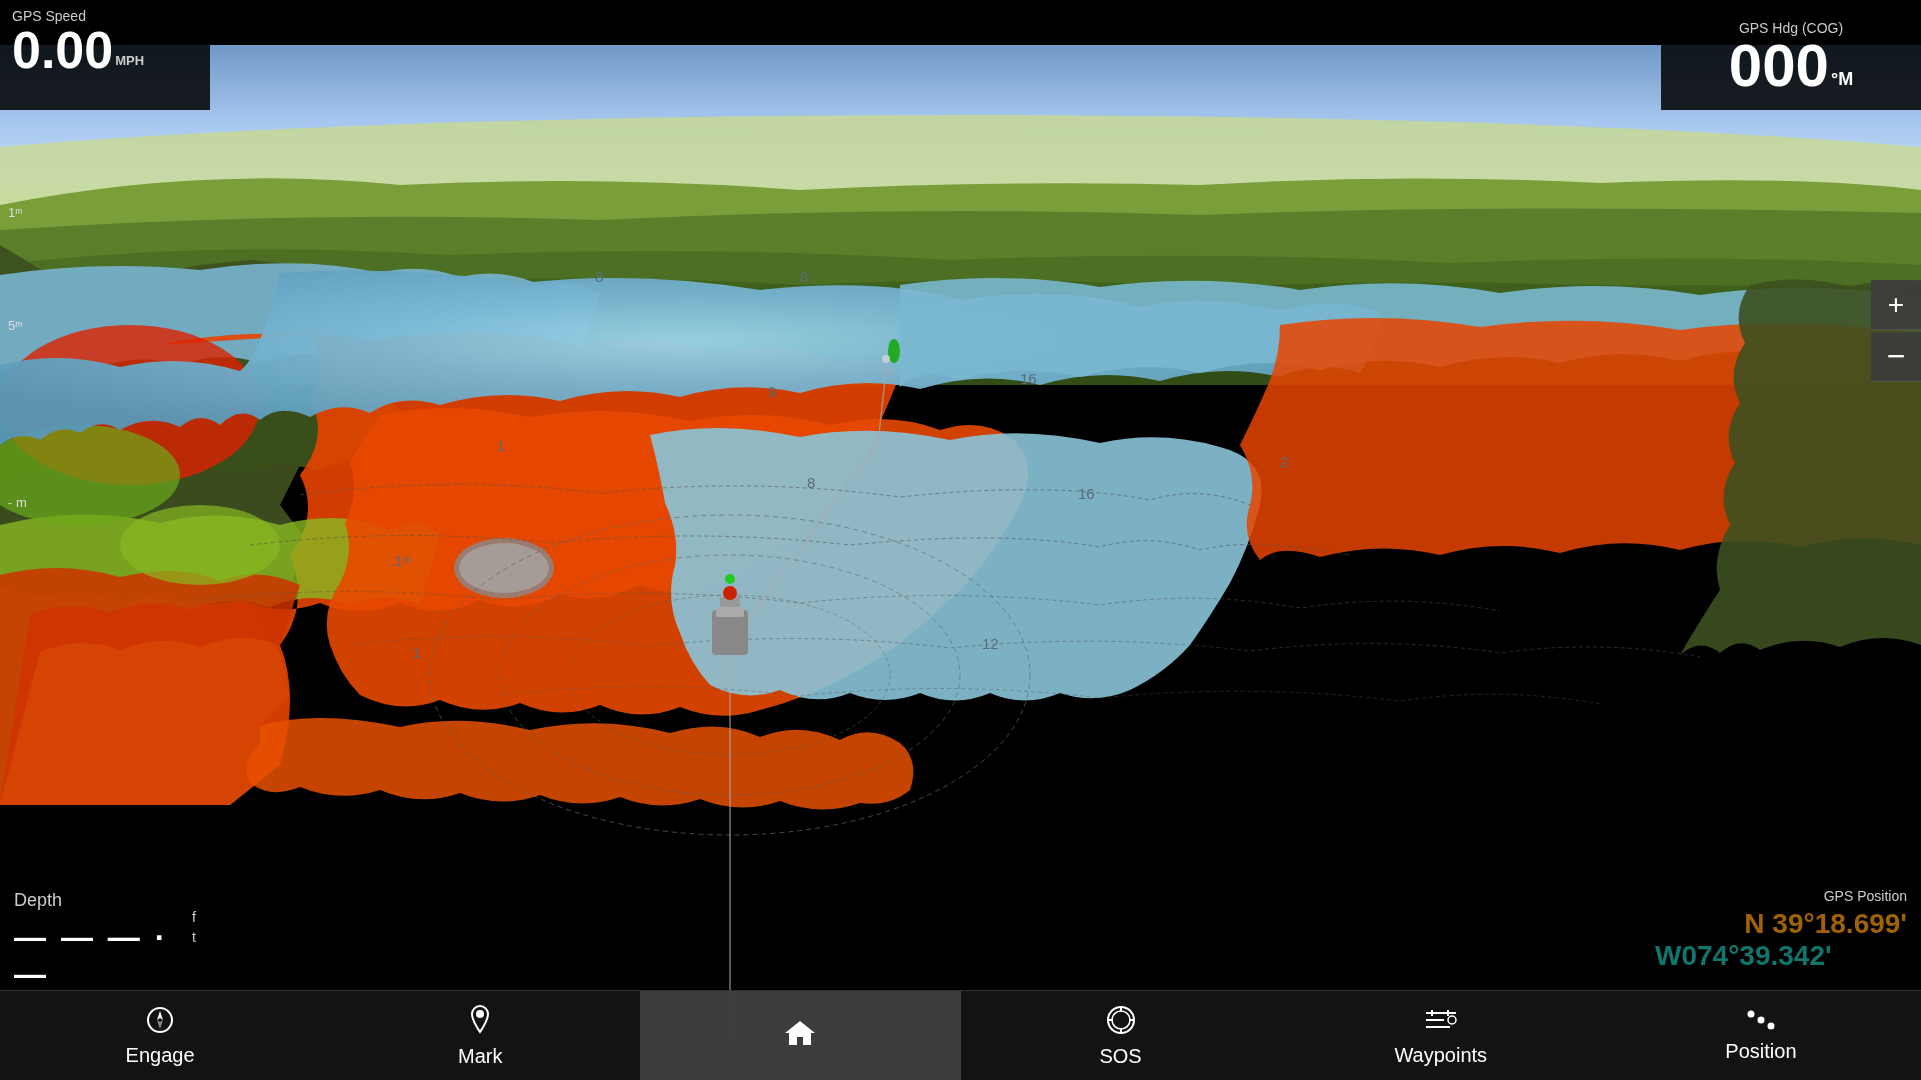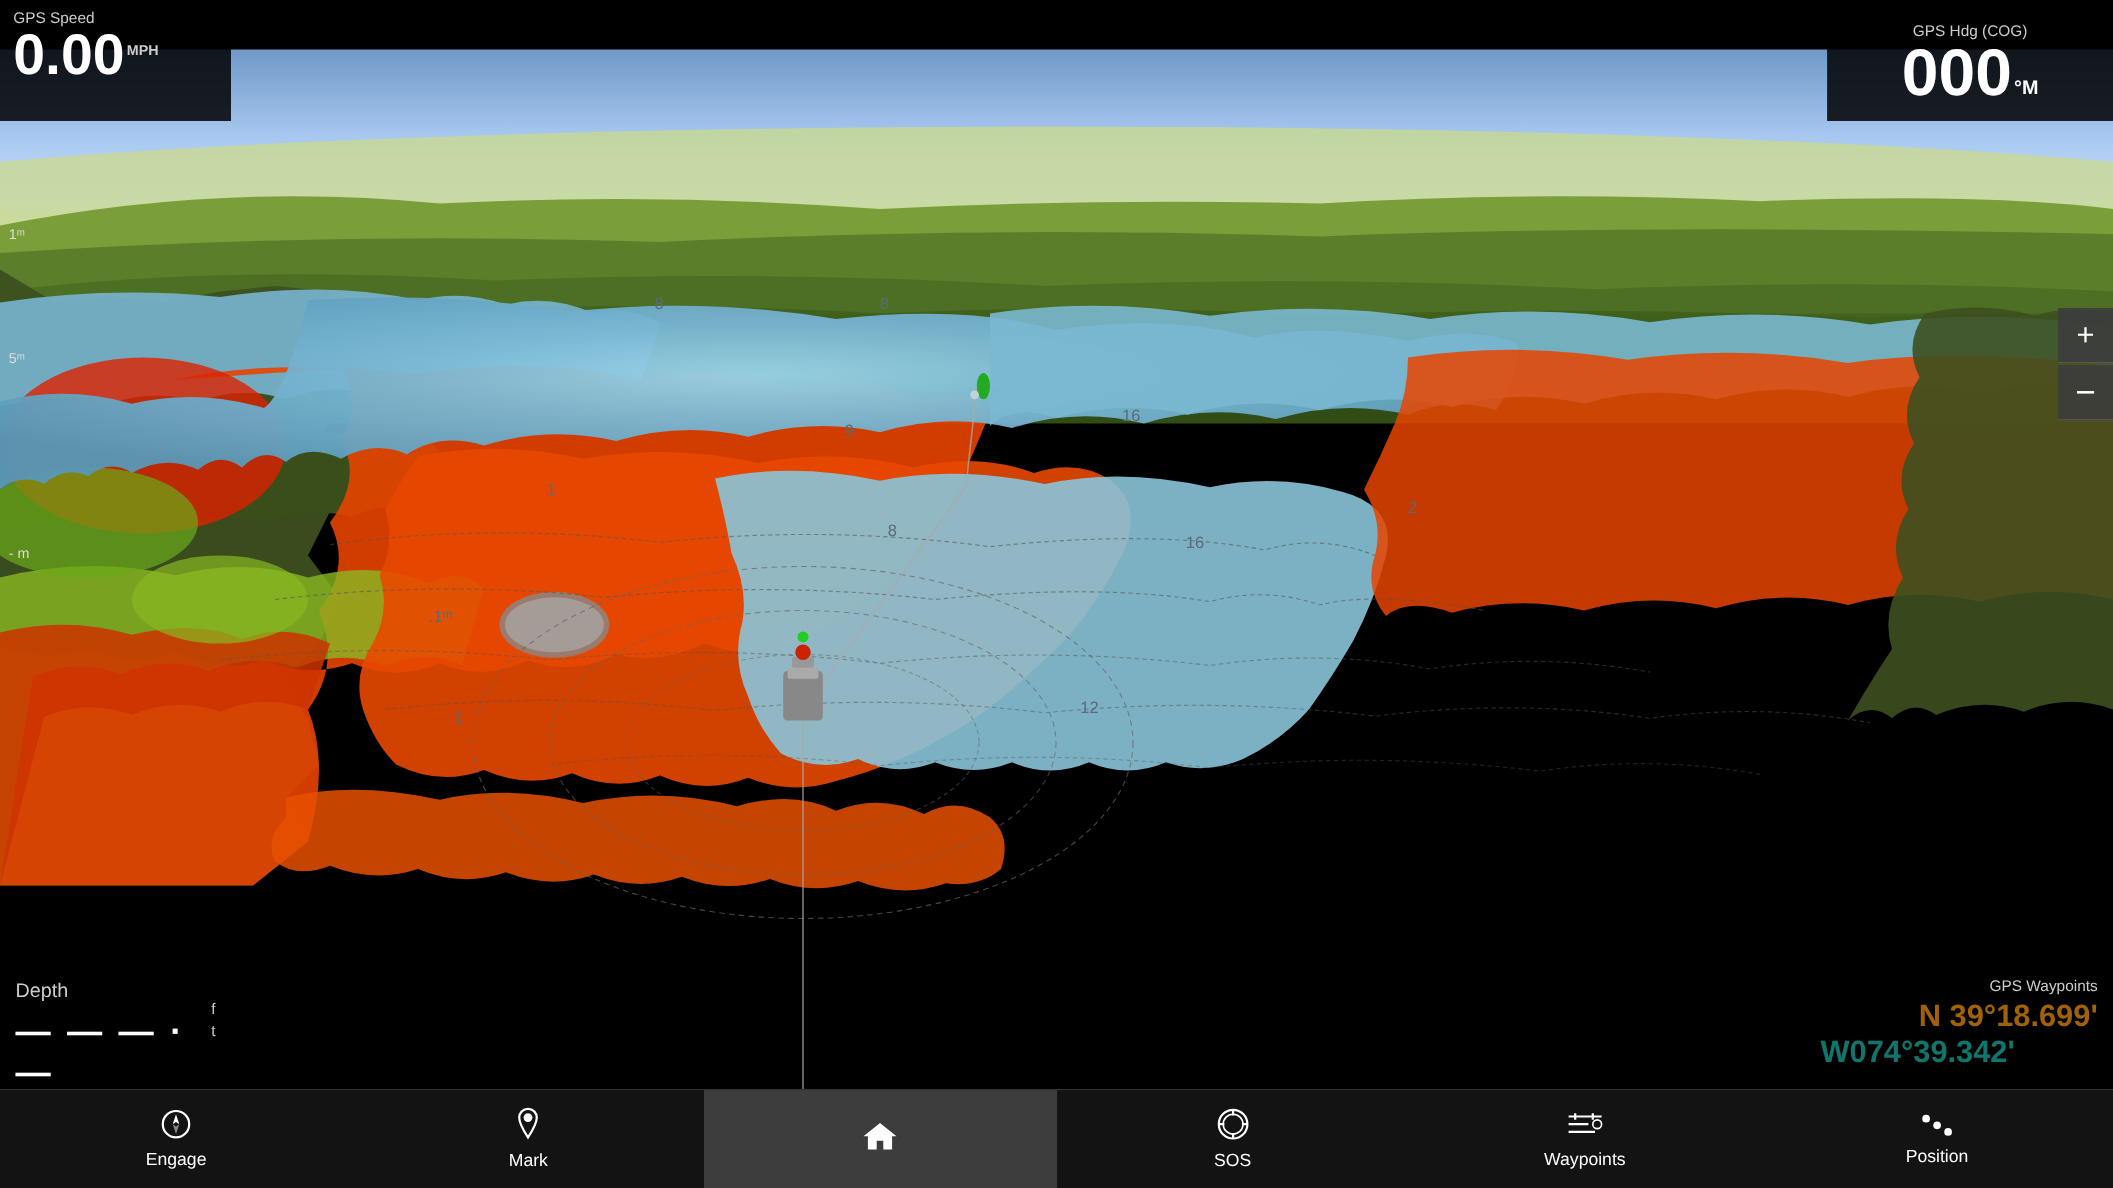--- a/index.html
+++ b/index.html
@@ -35,21 +35,21 @@
       color: #ccc;
       font-weight: normal;
     }
 
     #gps-speed-value {
       font-size: 52px;
       font-weight: bold;
       color: white;
       line-height: 1;
       display: flex;
-      align-items: center;
+      align-items: flex-end;
     }
 
     #gps-speed-unit {
       font-size: 16px;
       font-weight: bold;
       color: white;
       margin-bottom: 8px;
       margin-left: 2px;
       line-height: 1.2;
     }
@@ -214,21 +214,21 @@
       background: rgba(80,80,80,0.5);
     }
 
     .nav-icon {
       font-size: 28px;
       color: white;
       line-height: 1;
     }
 
     .nav-label {
-      font-size: 16px;
+      font-size: 20px;
       color: white;
     }
 
     
     .scale-label {
       position: absolute;
       left: 8px;
       color: #ddd;
       font-size: 13px;
       z-index: 50;
@@ -394,21 +394,21 @@
   <div id="depth-panel">
     <div id="depth-label">Depth</div>
     <div id="depth-unit">
       <span style="display:block;">f</span>
       <span style="display:block;">t</span>
     </div>
     <div id="depth-value" style="font-size:32px;letter-spacing:3px;margin-top:8px;">— — — ·—</div>
   </div>
 
   <div id="gps-pos-panel">
-    <div id="gps-pos-label">GPS Waypoints</div>
+    <div id="gps-pos-label">GPS Position</div>
     <div id="gps-pos-lat">N  39°18.699'</div>
     <div id="gps-pos-lon">W074°39.342'</div>
   </div>
 
   <div id="bottom-nav">
 
     <div class="nav-item">
       <div class="nav-icon">
         <svg width="30" height="30" viewBox="0 0 30 30" fill="none" xmlns="http://www.w3.org/2000/svg">
           <circle cx="15" cy="15" r="12" stroke="white" stroke-width="2"></circle>

